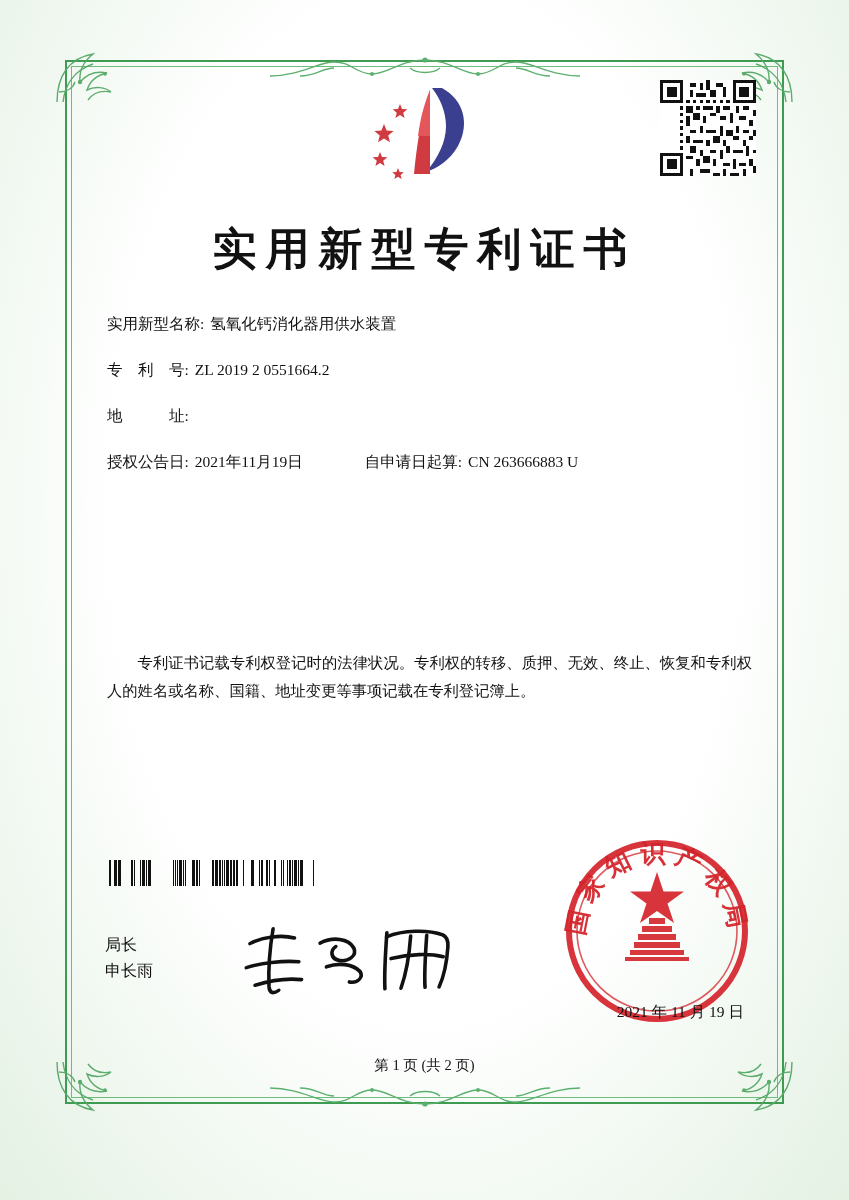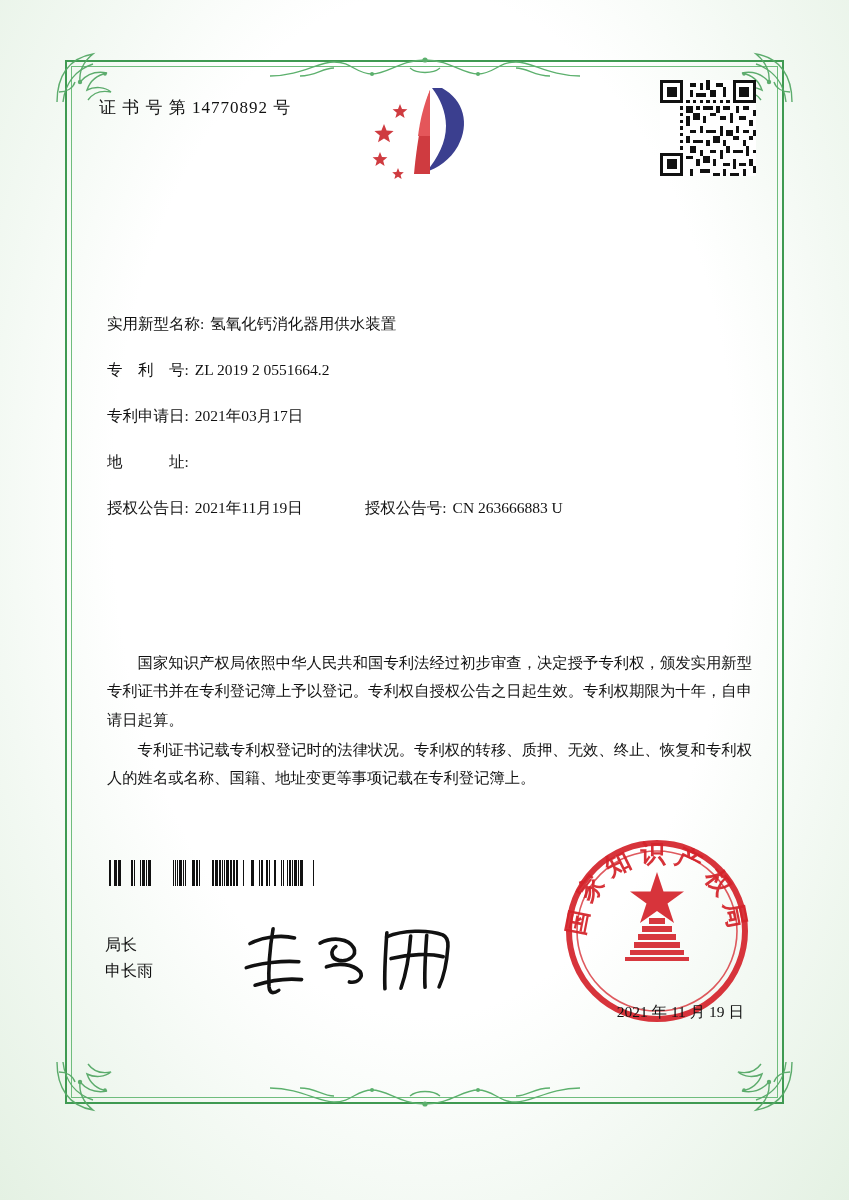--- a/index.html
+++ b/index.html
@@ -313,21 +313,20 @@
         <path d="M10 30 C40 30 58 16 74 16 C92 16 96 28 112 28 C128 28 140 14 165 14 C190 14 202 28 218 28 C234 28 238 16 256 16 C272 16 290 30 320 30"></path>
         <path d="M40 30 C56 30 62 22 74 22"></path>
         <path d="M290 30 C274 30 268 22 256 22"></path>
         <circle cx="165" cy="14" r="2.6" fill="currentColor" stroke="none"></circle>
         <circle cx="112" cy="28" r="2" fill="currentColor" stroke="none"></circle>
         <circle cx="218" cy="28" r="2" fill="currentColor" stroke="none"></circle>
         <path d="M150 22 C157 28 173 28 180 22"></path>
       </svg>
     </div>
 
-    <div class="cert-no">证 书 号 第 14770892 号</div>
 
     <div class="logo">
       <svg viewBox="0 0 130 105">
 
         <g fill="#cf3b40">
           <polygon points="24,44 26.6,50.6 33.6,51 28.2,55.4 30,62.2 24,58.4 18,62.2 19.8,55.4 14.4,51 21.4,50.6"></polygon>
           <polygon points="20,72 22,77 27.4,77.3 23.2,80.7 24.6,86 20,83 15.4,86 16.8,80.7 12.6,77.3 18,77"></polygon>
           <polygon points="40,24 42,29 47.4,29.3 43.2,32.7 44.6,38 40,35 35.4,38 36.8,32.7 32.6,29.3 38,29"></polygon>
           <polygon points="38,88 39.6,92 43.8,92.3 40.6,95 41.6,99 38,96.7 34.4,99 35.4,95 32.2,92.3 36.4,92"></polygon>
         </g>
@@ -437,55 +436,51 @@
             <rect x="12" y="27" width="3" height="1"></rect>
           <rect x="16" y="28" width="2" height="1"></rect>
             <rect x="19" y="27" width="1" height="2"></rect>
           <rect x="21" y="28" width="3" height="1"></rect>
             <rect x="25" y="27" width="1" height="2"></rect>
           <rect x="28" y="26" width="1" height="2"></rect>
         </g>
       </svg>
     </div>
 
+    <div class="title">实用新型专利证书</div>
 
     <div class="fields">
 
       <div class="row">
         <span class="lbl">实用新型名称:</span>
         <span class="val">氢氧化钙消化器用供水装置</span>
       </div>
 
 
       <div class="row">
         <span class="lbl">专　利　号:</span>
         <span class="val">ZL 2019 2 0551664.2</span>
       </div>
 
-      <div class="row">
-        <span class="lbl">专利申请日:</span>
-        <span class="val">2021年03月17日</span>
-      </div>
 
 
       <div class="row">
         <span class="lbl">地　　　址:</span>
       </div>
 
       <div class="row">
         <span class="lbl">授权公告日:</span>
         <span class="val">2021年11月19日</span>
-        <span class="lbl lbl2">授权公告号:</span>
+        <span class="lbl lbl2">自申请日起算:</span>
         <span class="val">CN 263666883 U</span>
       </div>
 
     </div>
 
     <div class="paras">
-      <p>国家知识产权局依照中华人民共和国专利法经过初步审查，决定授予专利权，颁发实用新型专利证书并在专利登记簿上予以登记。专利权自授权公告之日起生效。专利权期限为十年，自申请日起算。</p>
       <p>专利证书记载专利权登记时的法律状况。专利权的转移、质押、无效、终止、恢复和专利权人的姓名或名称、国籍、地址变更等事项记载在专利登记簿上。</p>
     </div>
 
     <div class="barcode">
         <i style="width: 3px; background: transparent;"></i>
         <i style="width: 2px; background: rgb(17, 17, 17);"></i>
         <i style="width: 1px; background: transparent;"></i>
         <i style="width: 3px; background: rgb(17, 17, 17);"></i>
         <i style="width: 3px; background: rgb(17, 17, 17);"></i>
         <i style="width: 3px; background: transparent;"></i>
@@ -602,16 +597,17 @@
           <path id="arcBot" d="M 29 100 A 64 64 0 0 0 157 100"></path>
         </defs>
         <text font-family="'Liberation Serif', serif" font-size="25" font-weight="bold" fill="#d4232a" opacity="0.93" letter-spacing="8">
           <textPath href="#arcTop" startOffset="50%" text-anchor="middle">国家知识产权局</textPath>
         </text>
       </svg>
     </div>
 
     <div class="seal-date">2021 年 11 月 19 日</div>
 
+    <div class="page-num">第 1 页 (共 2 页)</div>
 
   </div>
 
 </div>
 
 </body></html>

